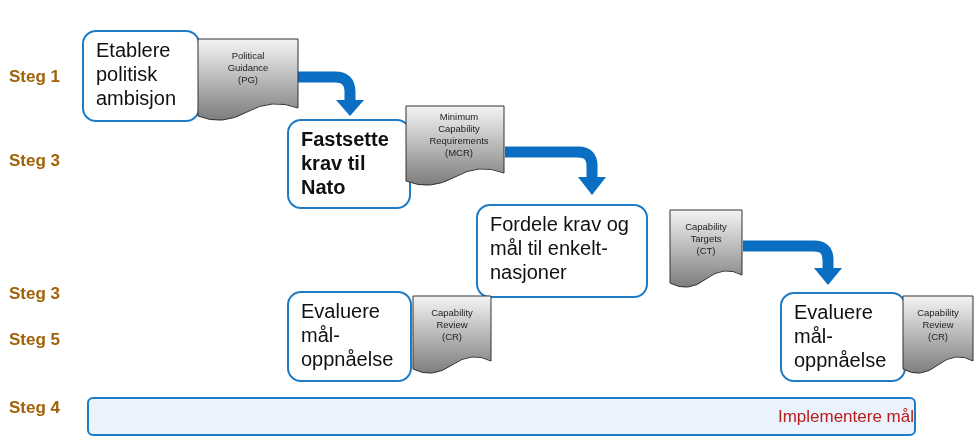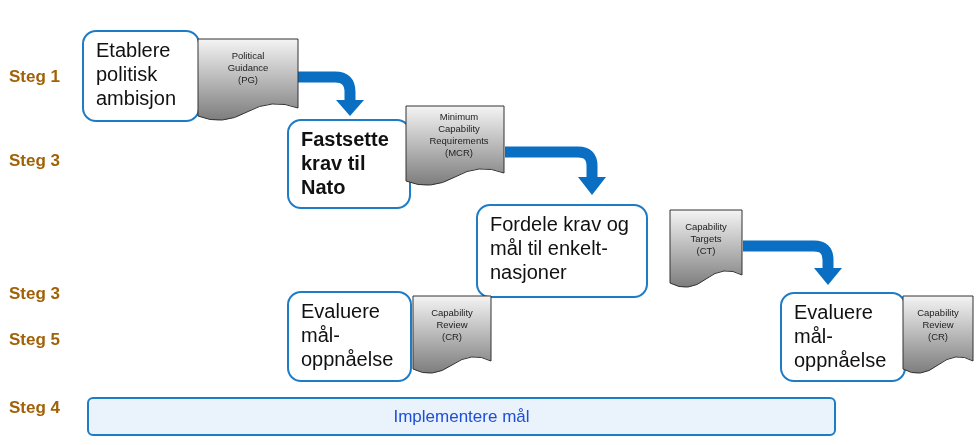--- a/index.html
+++ b/index.html
@@ -2,21 +2,21 @@
 <html><head>
 <meta charset="utf-8">
 <style>
   html, body { margin:0; padding:0; background:#ffffff; }
   body { width:977px; height:445px; position:relative; overflow:hidden; font-family:"Liberation Sans", sans-serif; }
   .steg { position:absolute; font-weight:bold; font-size:17px; color:#a16207; white-space:nowrap; }
   .box { position:absolute; background:#fff; border:2px solid #1e7bc6; border-radius:14px; box-sizing:border-box; padding:6px 0 0 12px; font-size:20px; line-height:24px; color:#111; z-index:1; }
   .doc { position:absolute; z-index:2; }
   .doc svg { position:absolute; left:0; top:0; }
   .doc .label { position:absolute; left:0; right:0; top:12px; text-align:center; font-size:9.5px; line-height:12px; color:#222; white-space:pre-line; }
-  .impl { position:absolute; left:87px; top:397px; width:749px; height:39px; border:2px solid #1e7bc6; border-radius:6px; background:#eaf2fb; box-sizing:border-box; text-align:center; line-height:35px; font-size:17px; color:#1d4ed8; }
+  .impl { position:absolute; left:87px; top:397px; width:829px; height:39px; border:2px solid #1e7bc6; border-radius:6px; background:#eaf2fb; box-sizing:border-box; text-align:right; line-height:35px; font-size:17px; color:#b91c1c; }
   #arrows { position:absolute; left:0; top:0; z-index:0; }
 </style>
 </head>
 <body>
 
 <svg id="arrows" width="977" height="445">
   <defs>
     <linearGradient id="docgrad" x1="0" y1="0" x2="0" y2="1">
       <stop offset="0" stop-color="#f4f4f4"></stop>
       <stop offset="1" stop-color="#7d7d7d"></stop>

